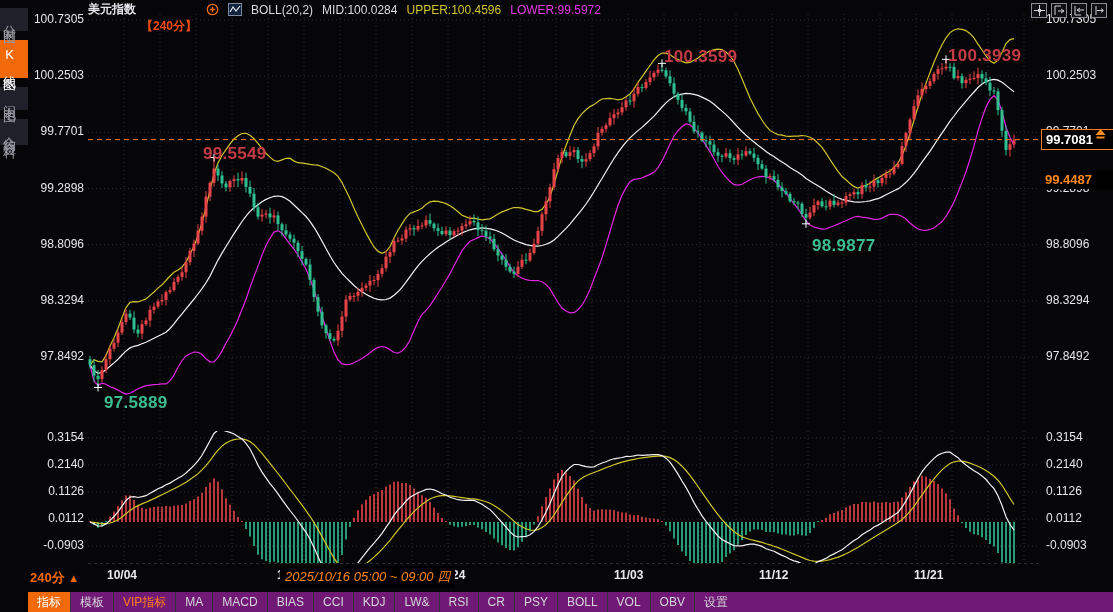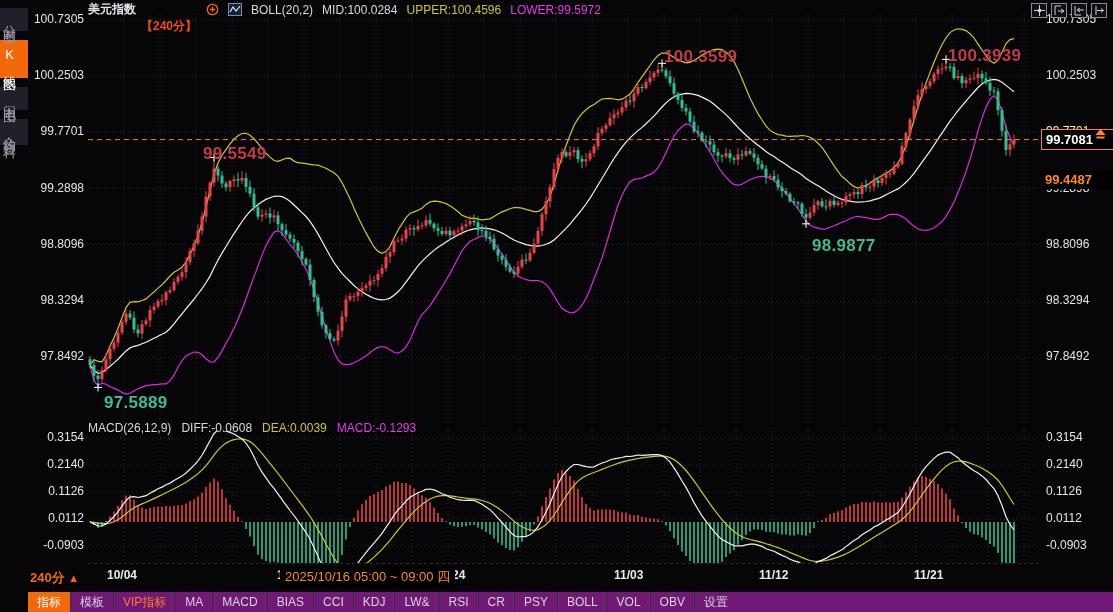--- a/index.html
+++ b/index.html
@@ -40,21 +40,21 @@
   
   #price-box{position:absolute;left:1041px;width:69px;height:19px;border:1px solid #ff7f28;background:#000;
              color:#fff;font-size:13px;font-weight:bold;line-height:19px;padding-left:4px;z-index:6;}
   #sec-box{position:absolute;left:1041px;width:71px;height:18px;background:#000;color:#ff8a1e;font-size:13px;
            font-weight:bold;line-height:18px;padding-left:4px;z-index:5;}
   #up-arrow{position:absolute;left:1094px;top:125px;z-index:6;}
   
   #period-label{position:absolute;left:30px;top:569px;color:#f2690a;font-size:13px;font-weight:bold;z-index:4;}
   #period-label .tri{font-size:11px;}
   #date-tooltip{position:absolute;left:280px;top:566px;background:#000;color:#ff8a1e;font-size:13px;
-                padding:2px 5px;z-index:5;white-space:nowrap;}
+                padding:2px 5px;z-index:5;white-space:nowrap;font-style:italic;}
   #watermark{position:absolute;left:940px;top:560px;font-size:37px;color:#caccd4;letter-spacing:4px;
              z-index:4;font-weight:500;}
   
   #toolbar{position:absolute;left:28px;right:0;top:592px;height:20px;background:#701a75;display:flex;
            align-items:stretch;z-index:6;font-size:12px;color:#d5d5da;}
   #toolbar .titem{display:flex;align-items:center;padding:0 9px;border-left:1px solid #33333c;cursor:pointer;white-space:nowrap;}
   #toolbar .titem:first-child{border-left:none;}
   #toolbar .titem.active{background:#f2690a;color:#fff;border-left:none;}
   #toolbar .titem.vip{color:#ff7d1e;text-align:right;}
 </style>
@@ -903,26 +903,20 @@
           </svg>
       </span>
       <span class="tbtn">
         <svg width="11" height="11">
             <path d="M2 1v9" stroke="#cfcfd6" stroke-width="1"></path>
             <path d="M3 5.5h6M7 3.5l2.5 2L7 7.5" stroke="#cfcfd6" stroke-width="1" fill="none"></path>
           </svg>
       </span>
     </div>
 
-    <div id="macd-legend">
-      <span>MACD(26,12,9)</span>
-      <span>DIFF:-0.0608</span>
-      <span class="dea">DEA:0.0039</span>
-      <span class="macdv">MACD:-0.1293</span>
-    </div>
 
     <div id="price-box" style="top: 129px;">99.7081</div>
     <div id="sec-box" style="top: 171px;">99.4487</div>
     <span id="up-arrow">
       <svg width="13" height="10">
           <polygon points="6.5,0 1.5,6 11.5,6" fill="#ff8a1e"></polygon>
           <rect x="2.5" y="7.5" width="8" height="2" fill="#ff8a1e"></rect>
         </svg>
     </span>
 

